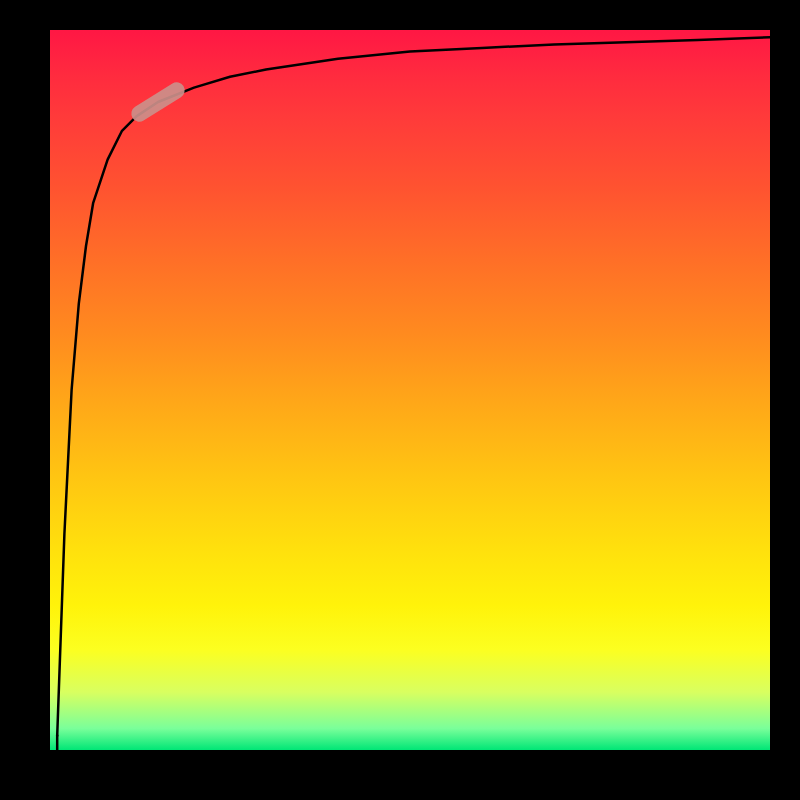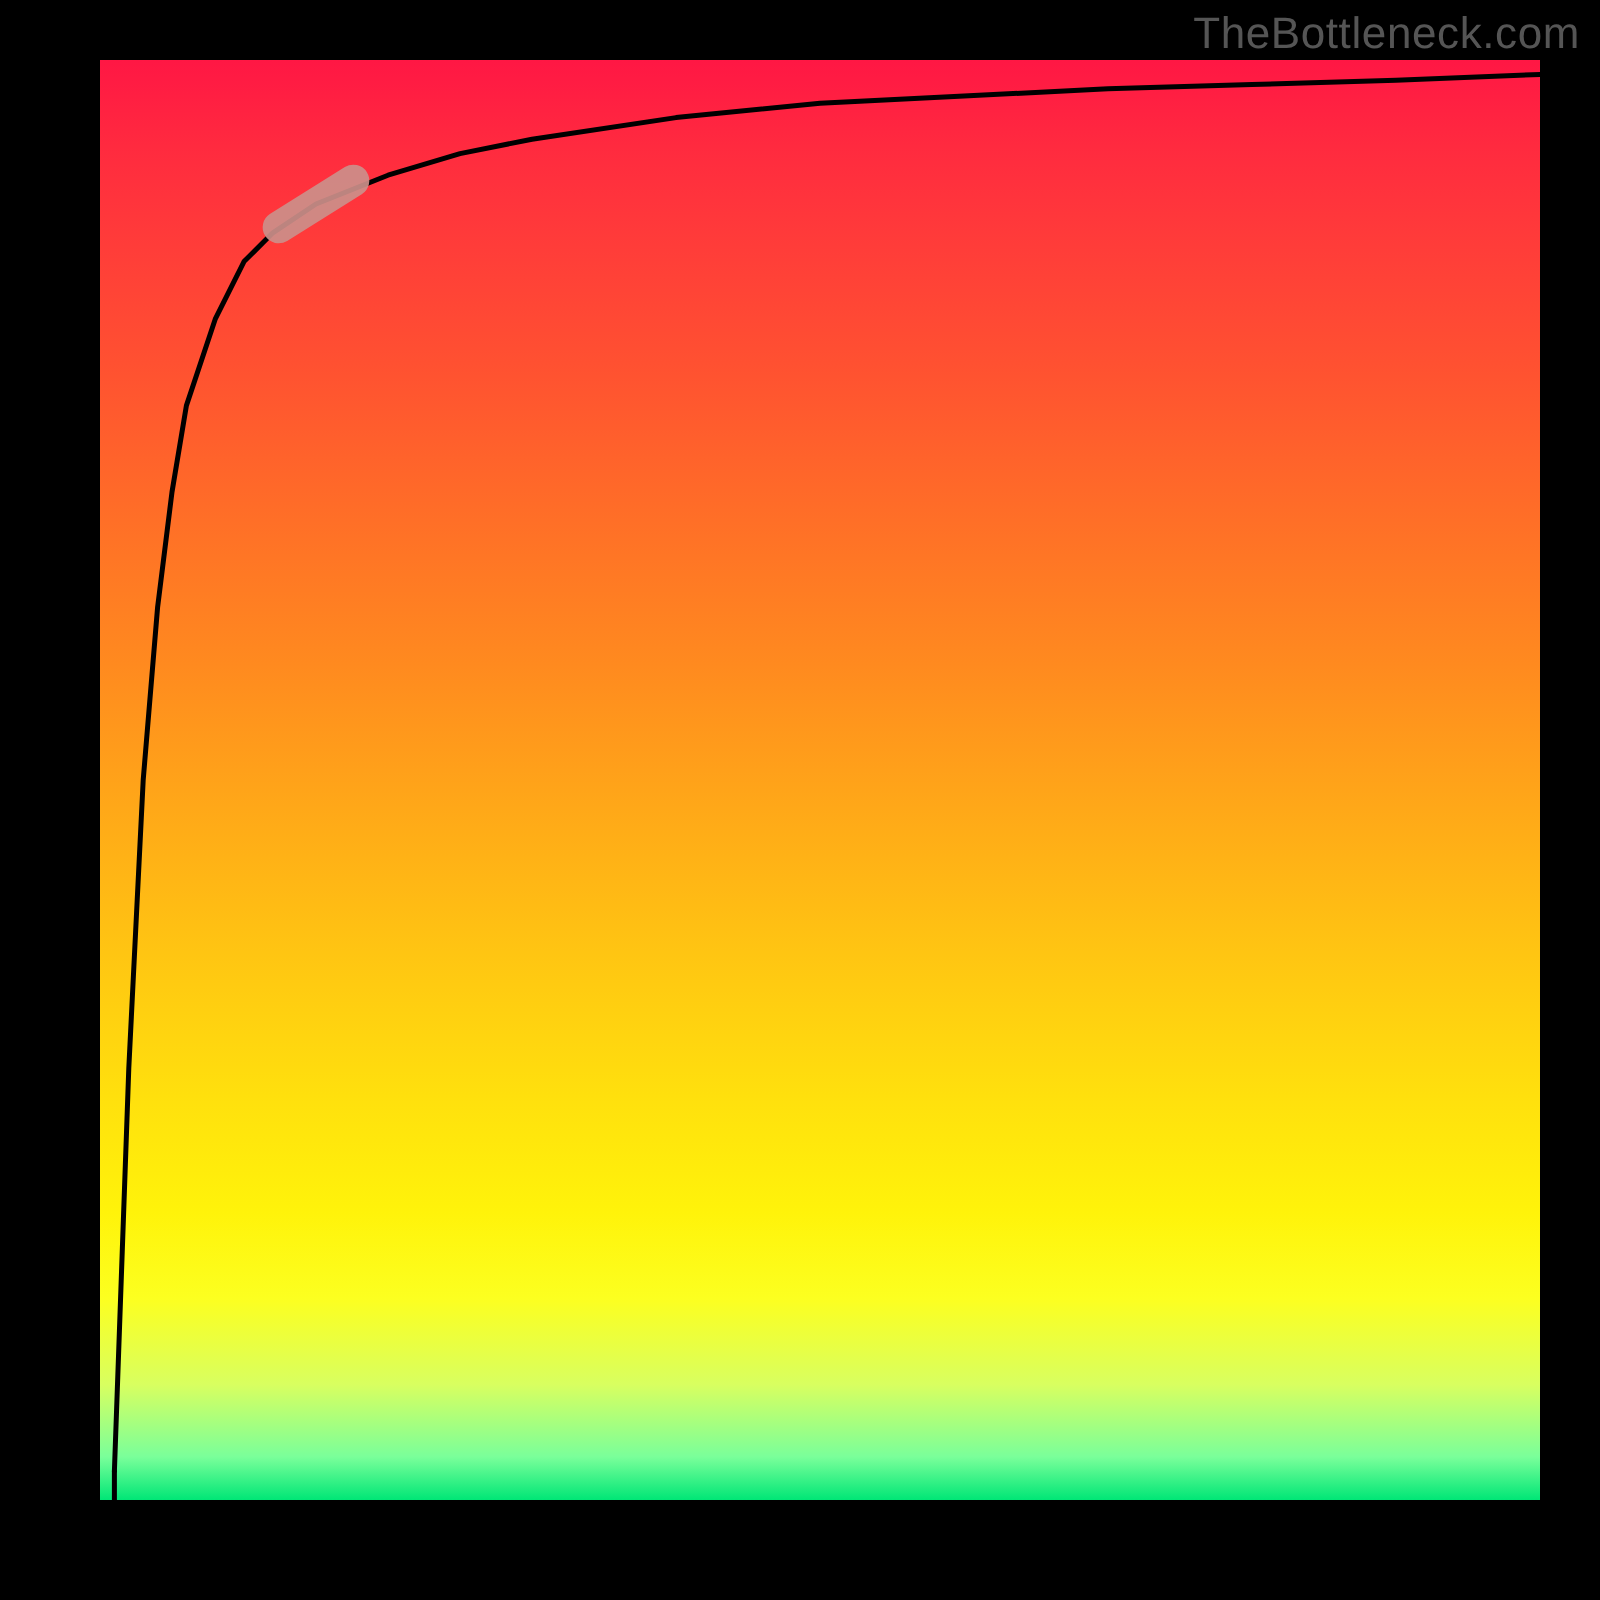--- a/index.html
+++ b/index.html
@@ -90,15 +90,14 @@
              L 648 10.08
              L 720 7.2" fill="none" stroke="#000" stroke-width="2.5" stroke-linecap="round" stroke-linejoin="round"></path>
 
     <path d="M 7.2 705.6 L 7.2 720" fill="none" stroke="#000" stroke-width="2.5" stroke-linecap="round"></path>
 
     <g transform="translate(108,72) rotate(-32)">
       <rect x="-30" y="-8" width="60" height="16" rx="8" ry="8" fill="#cc8f8a" opacity="0.92"></rect>
     </g>
   </svg>
 
-  <div class="watermark">TheBottleneck.com</div>
 
 </div>
 
 </body></html>

